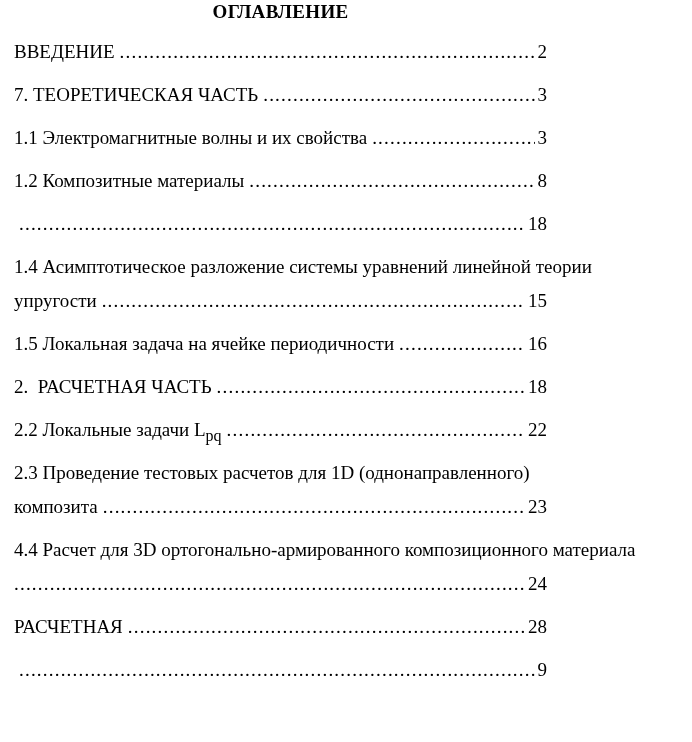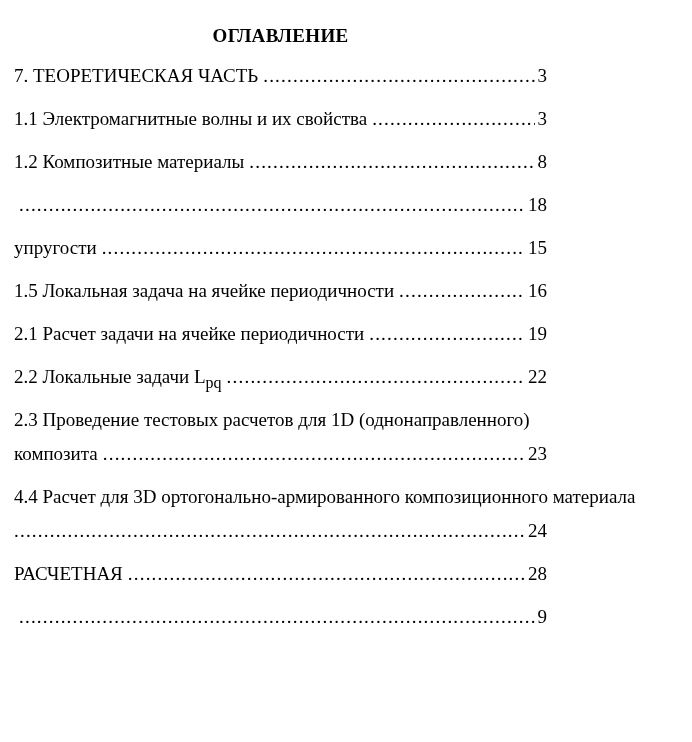--- a/index.html
+++ b/index.html
@@ -11,21 +11,21 @@
     width: 692px;
     height: 742px;
     overflow: hidden;
     font-family: "Liberation Serif", serif;
     color: #000000;
   }
   .page {
     box-sizing: border-box;
     width: 559px;
     height: 742px;
-    padding: 24px 12px 0 14px;
+    padding: 0 12px 0 14px;
   }
   .title {
     font-size: 19px;
     line-height: 24px;
     font-weight: bold;
     text-align: center;
     margin: 0 0 18px 0;
     letter-spacing: 0.3px;
   }
   .toc-line {
@@ -64,52 +64,60 @@
     padding-left: 1px;
   }
 </style>
 </head>
 <body>
 
 <main class="page">
   <h1 class="title">ОГЛАВЛЕНИЕ</h1>
   <div class="toc">
       <div class="toc-line">
+        <span class="toc-text">ВВЕДЕНИЕ</span>
+        <span class="leader"></span>
+        <span class="page-num">2</span>
+      </div>
+      <div class="toc-line">
         <span class="toc-text">7. ТЕОРЕТИЧЕСКАЯ ЧАСТЬ</span>
         <span class="leader"></span>
         <span class="page-num">3</span>
       </div>
       <div class="toc-line">
         <span class="toc-text">1.1 Электромагнитные волны и их свойства</span>
         <span class="leader"></span>
         <span class="page-num">3</span>
       </div>
       <div class="toc-line">
         <span class="toc-text">1.2 Композитные материалы</span>
         <span class="leader"></span>
         <span class="page-num">8</span>
       </div>
       <div class="toc-line">
         <span class="leader"></span>
         <span class="page-num">18</span>
       </div>
+      <div class="toc-line wrap-first">
+        <span class="toc-text">1.4 Асимптотическое разложение системы уравнений линейной теории</span>
+      </div>
       <div class="toc-line">
         <span class="toc-text">упругости</span>
         <span class="leader"></span>
         <span class="page-num">15</span>
       </div>
       <div class="toc-line">
         <span class="toc-text">1.5 Локальная задача на ячейке периодичности</span>
         <span class="leader"></span>
         <span class="page-num">16</span>
       </div>
       <div class="toc-line">
-        <span class="toc-text">2.1 Расчет задачи на ячейке периодичности</span>
+        <span class="toc-text">2.  РАСЧЕТНАЯ ЧАСТЬ</span>
         <span class="leader"></span>
-        <span class="page-num">19</span>
+        <span class="page-num">18</span>
       </div>
       <div class="toc-line">
         <span class="toc-text">2.2 Локальные задачи L<sub>pq</sub></span>
         <span class="leader"></span>
         <span class="page-num">22</span>
       </div>
       <div class="toc-line wrap-first">
         <span class="toc-text">2.3 Проведение тестовых расчетов для 1D (однонаправленного)</span>
       </div>
       <div class="toc-line">

